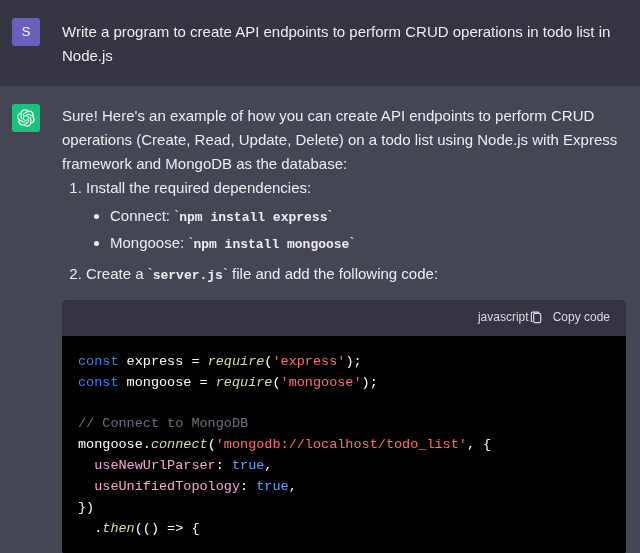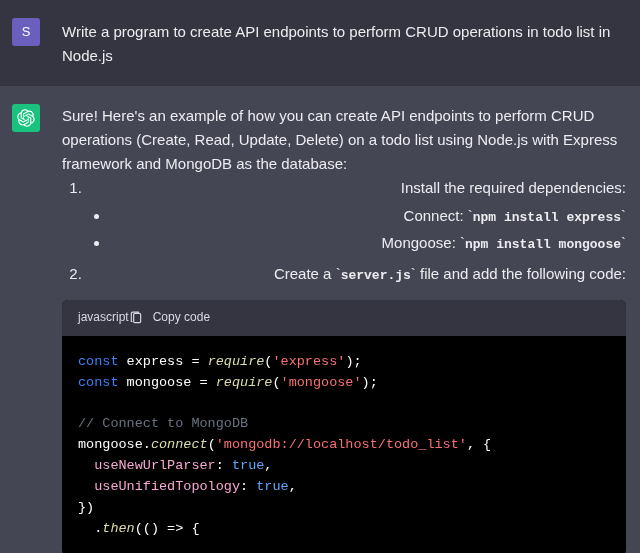--- a/index.html
+++ b/index.html
@@ -35,21 +35,20 @@
     .avatar.user-avatar { background: #6B5FBE; }
     .avatar.assistant-avatar { background: #19c37d; }
     .avatar.assistant-avatar svg { width: 18px; height: 18px; }
     .content { flex: 1; min-width: 0; }
     .user .content { padding-top: 2px; }
     .assistant .content { padding-top: 0; }
     .intro { margin-bottom: 0; }
     ol.steps {
       margin-left: 20px;
       padding-left: 4px;
-      text-align: right;
     }
     ol.steps > li { margin-bottom: 6px; }
     ul.sub {
       list-style: disc;
       margin-left: 24px;
       margin-top: 4px;
     }
     ul.sub li { margin-bottom: 2px; }
     code.inline {
       font-family: "SFMono-Regular", Consolas, "Liberation Mono", Menlo, monospace;
@@ -60,21 +59,21 @@
     .backtick { color: #ECECF1; }
     .codeblock {
       margin-top: 14px;
       border-radius: 6px;
       overflow: hidden;
       background: #000000;
     }
     .codeheader {
       background: #343541;
       display: flex;
-      justify-content: flex-start;
+      justify-content: flex-end;
       align-items: center;
       padding: 8px 16px;
       font-size: 12px;
       color: #d9d9e3;
     }
     .copybtn {
       display: flex;
       align-items: center;
       gap: 10px;
       cursor: pointer;

